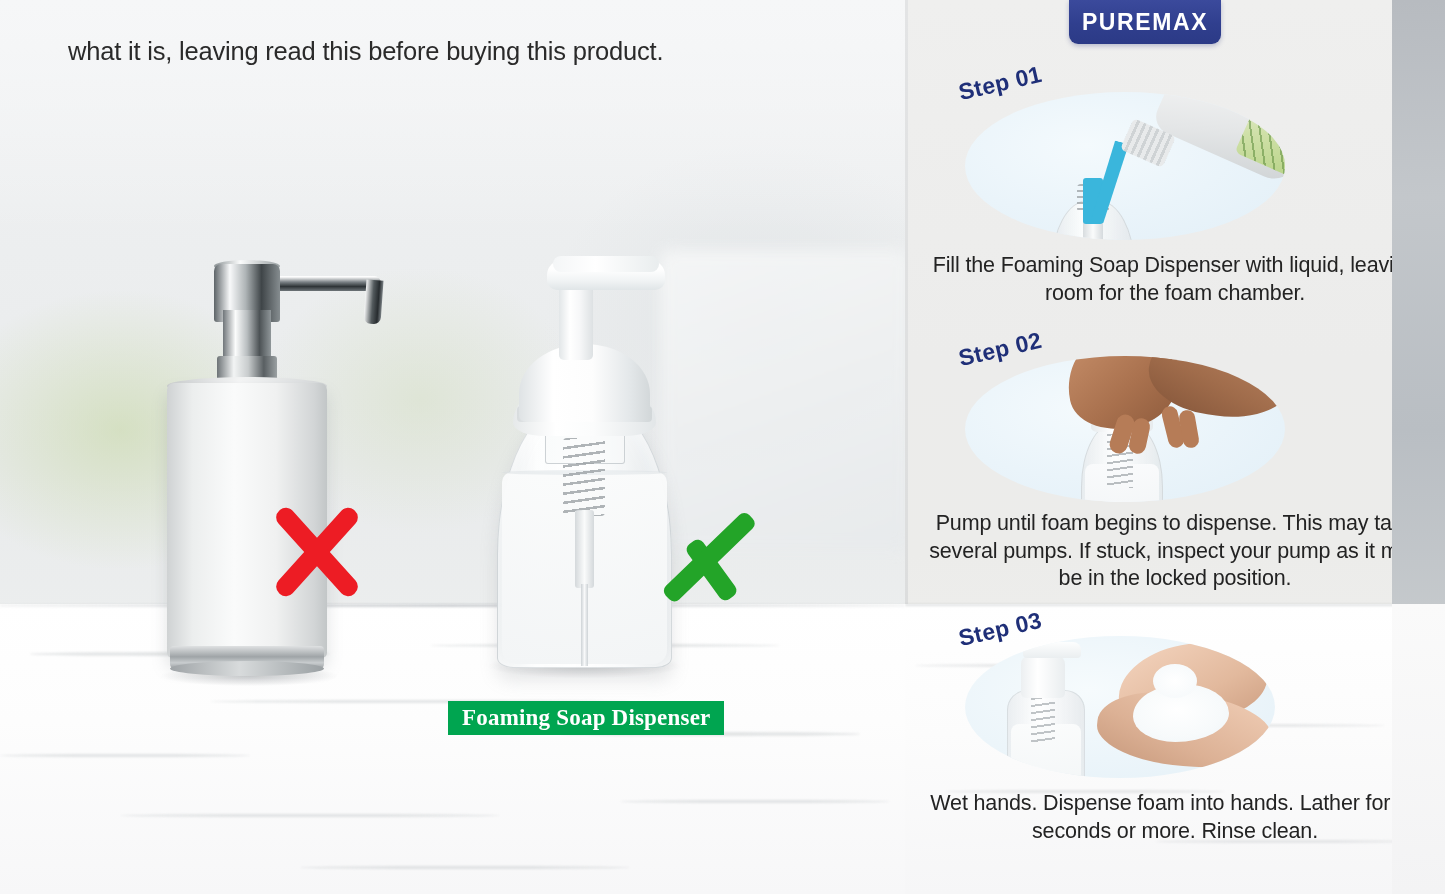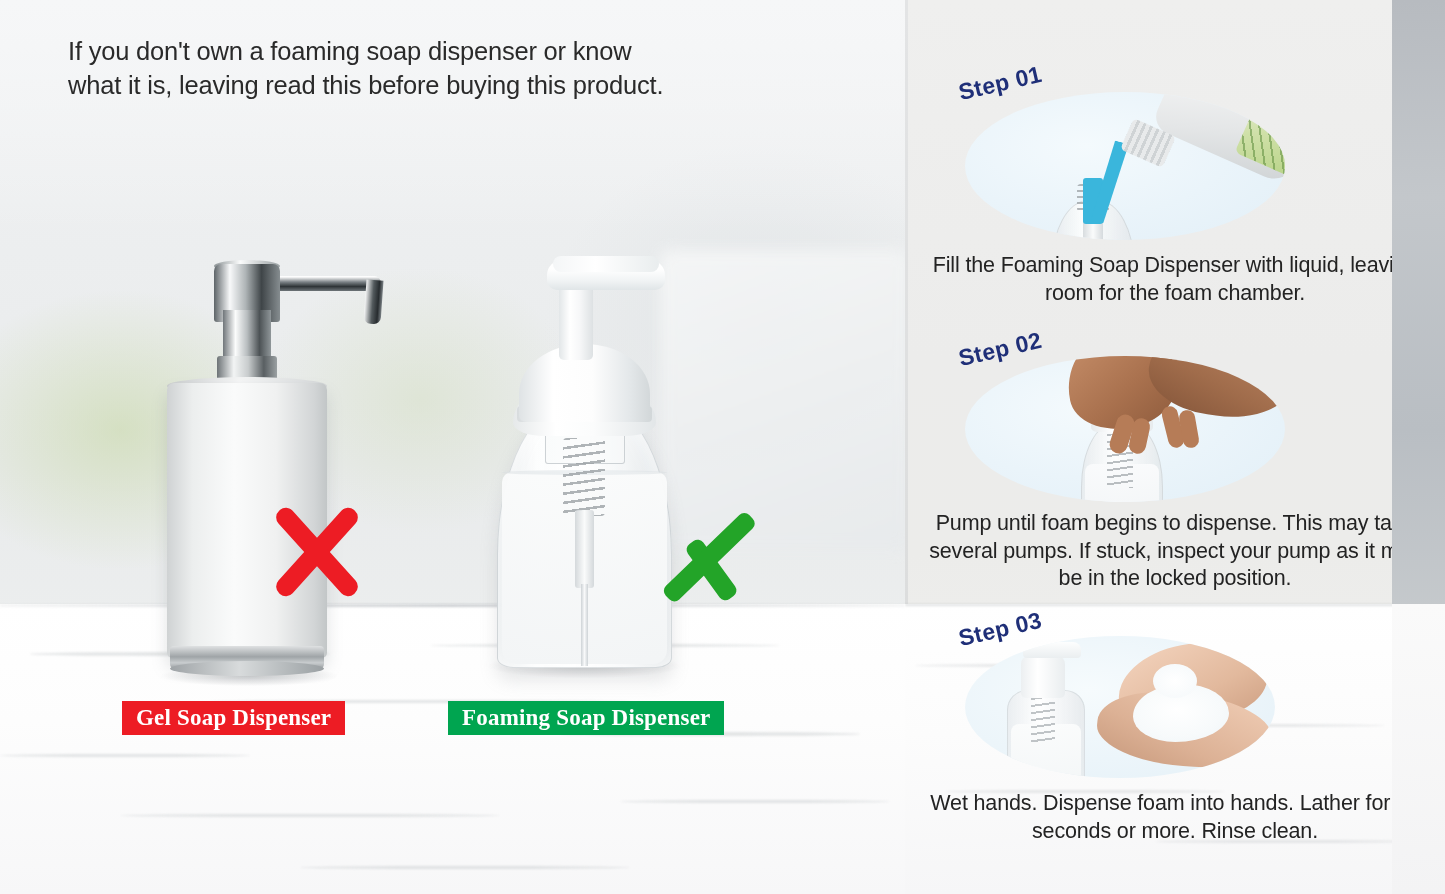--- a/index.html
+++ b/index.html
@@ -261,21 +261,20 @@
       <div class="vein" style="left:0px;   top:150px; width:250px; height:3px;"></div>
       <div class="vein" style="left:430px; top:40px;  width:350px; height:3px;"></div>
       <div class="vein" style="left:560px; top:128px; width:300px; height:4px;"></div>
       <div class="vein" style="left:120px; top:210px; width:380px; height:3px;"></div>
       <div class="vein" style="left:620px; top:196px; width:270px; height:3px;"></div>
       <div class="vein" style="left:300px; top:262px; width:330px; height:3px;"></div>
     </div>
     <div class="counter-edge"></div>
 
     <div class="intro">
-      <div>If you don't own a foaming soap dispenser or know</div>
       <div>what it is, leaving read this before buying this product.</div>
     </div>
 
     <div class="gel">
       <div class="gel-shadow"></div>
       <div class="gel-spout"></div>
       <div class="gel-spout-tip"></div>
       <div class="gel-head-top"></div>
       <div class="gel-head"></div>
       <div class="gel-neck"></div>
@@ -304,21 +303,20 @@
       <div class="foam-cap"></div>
       <div class="foam-stem"></div>
       <div class="foam-head"></div>
       <div class="foam-plate"></div>
     </div>
     <div class="check">
         <i></i>
         <i></i>
       </div>
 
-    <div class="tag tag-red">Gel Soap Dispenser</div>
     <div class="tag tag-green">Foaming Soap Dispenser</div>
 
   </div>
 
   <div class="right-panel">
     <div class="rp-divider"></div>
     <div class="rp-marble">
       <div class="vein" style="left:10px;  top:60px;  width:240px; height:3px;"></div>
       <div class="vein" style="left:180px; top:120px; width:300px; height:3px;"></div>
       <div class="vein" style="left:40px;  top:186px; width:280px; height:3px;"></div>
@@ -371,14 +369,15 @@
         <div class="s3-foam"></div>
         <div class="s3-foam2"></div>
       </div>
       <div class="step-label" style="left:53px; top:616px;">Step 03</div>
       <div class="step-text" style="top:790px;">Wet hands. Dispense foam into hands. Lather for 15 seconds or more. Rinse clean.</div>
     </div>
   </div>
 
   <div class="right-strip"></div>
   <div class="right-strip-white"></div>
+  <div class="brand">PUREMAX</div>
 
 </div>
 
 </body></html>

